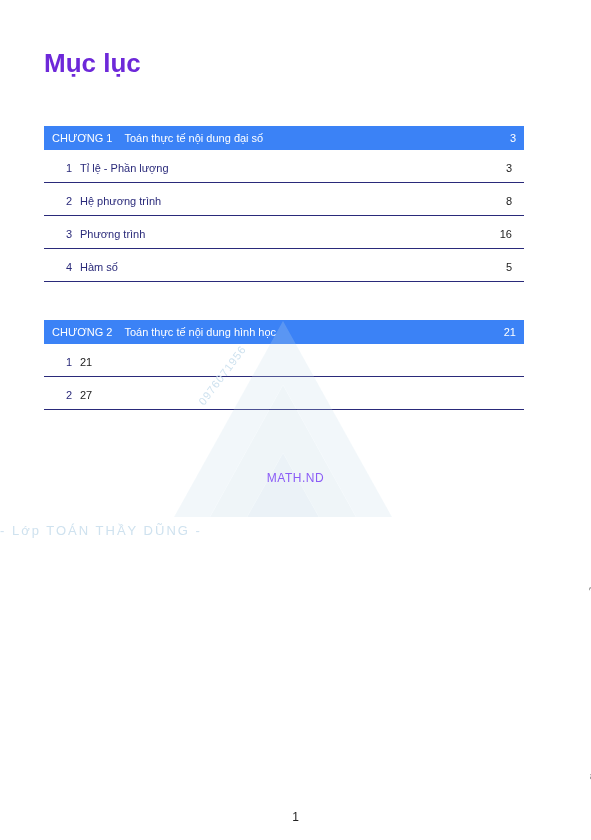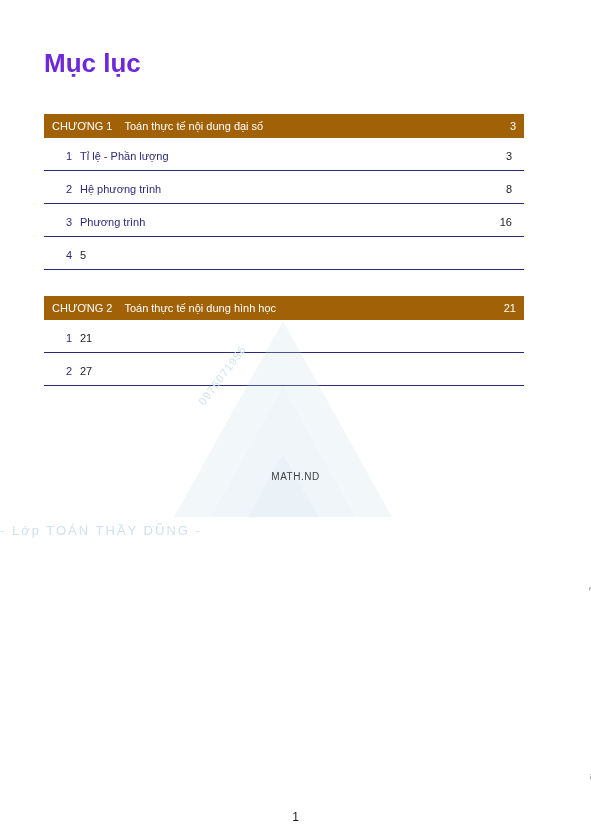--- a/index.html
+++ b/index.html
@@ -19,28 +19,28 @@
     font-weight: bold;
     color: #6d28d9;
   }
   .content {
     position: absolute;
     top: 110px;
     left: 44px;
     width: 480px;
   }
   .chapter-header {
-    background: #a16207;
+    background: #3b82f6;
     color: #fff;
     font-size: 11px;
     padding: 6px 8px;
     display: flex;
     justify-content: space-between;
     align-items: center;
-    margin-top: 4px;
+    margin-top: 16px;
   }
   .chapter-header .left { display: flex; gap: 12px; }
   .section-row {
     display: flex;
     align-items: baseline;
     padding: 12px 8px 8px 8px;
     border-bottom: 1px solid #2a2a7a;
     font-size: 11px;
   }
   .section-num {
@@ -65,22 +65,22 @@
     width: 218px;
     height: 196px;
     pointer-events: none;
   }
   .watermark-tri svg { opacity: 0.22; }
   .wm-text1 {
     position: absolute;
     left: 0; right: 0;
     text-align: center;
     top: 471px;
-    font-size: 10px;
-    color: #404040;
+    font-size: 12px;
+    color: #8b5cf6;
     letter-spacing: 0.5px;
     font-weight: 500;
     pointer-events: none;
   }
   .wm-text2 {
     position: absolute;
     left: 0; right: 0;
     text-align: left;
     top: 523px;
     font-size: 13px;
@@ -145,20 +145,21 @@
     <span class="section-title">Hệ phương trình</span>
     <span class="section-page">8</span>
   </div>
   <div class="section-row">
     <span class="section-num">3</span>
     <span class="section-title">Phương trình</span>
     <span class="section-page">16</span>
   </div>
   <div class="section-row">
     <span class="section-num">4</span>
+    <span class="section-title">Hàm số</span>
     <span class="section-page">5</span>
   </div>
 
   <div class="gap"></div>
 
   <div class="chapter-header">
     <div class="left">
       <span>CHƯƠNG 2</span>
       <span>Toán thực tế nội dung hình học</span>
     </div>

